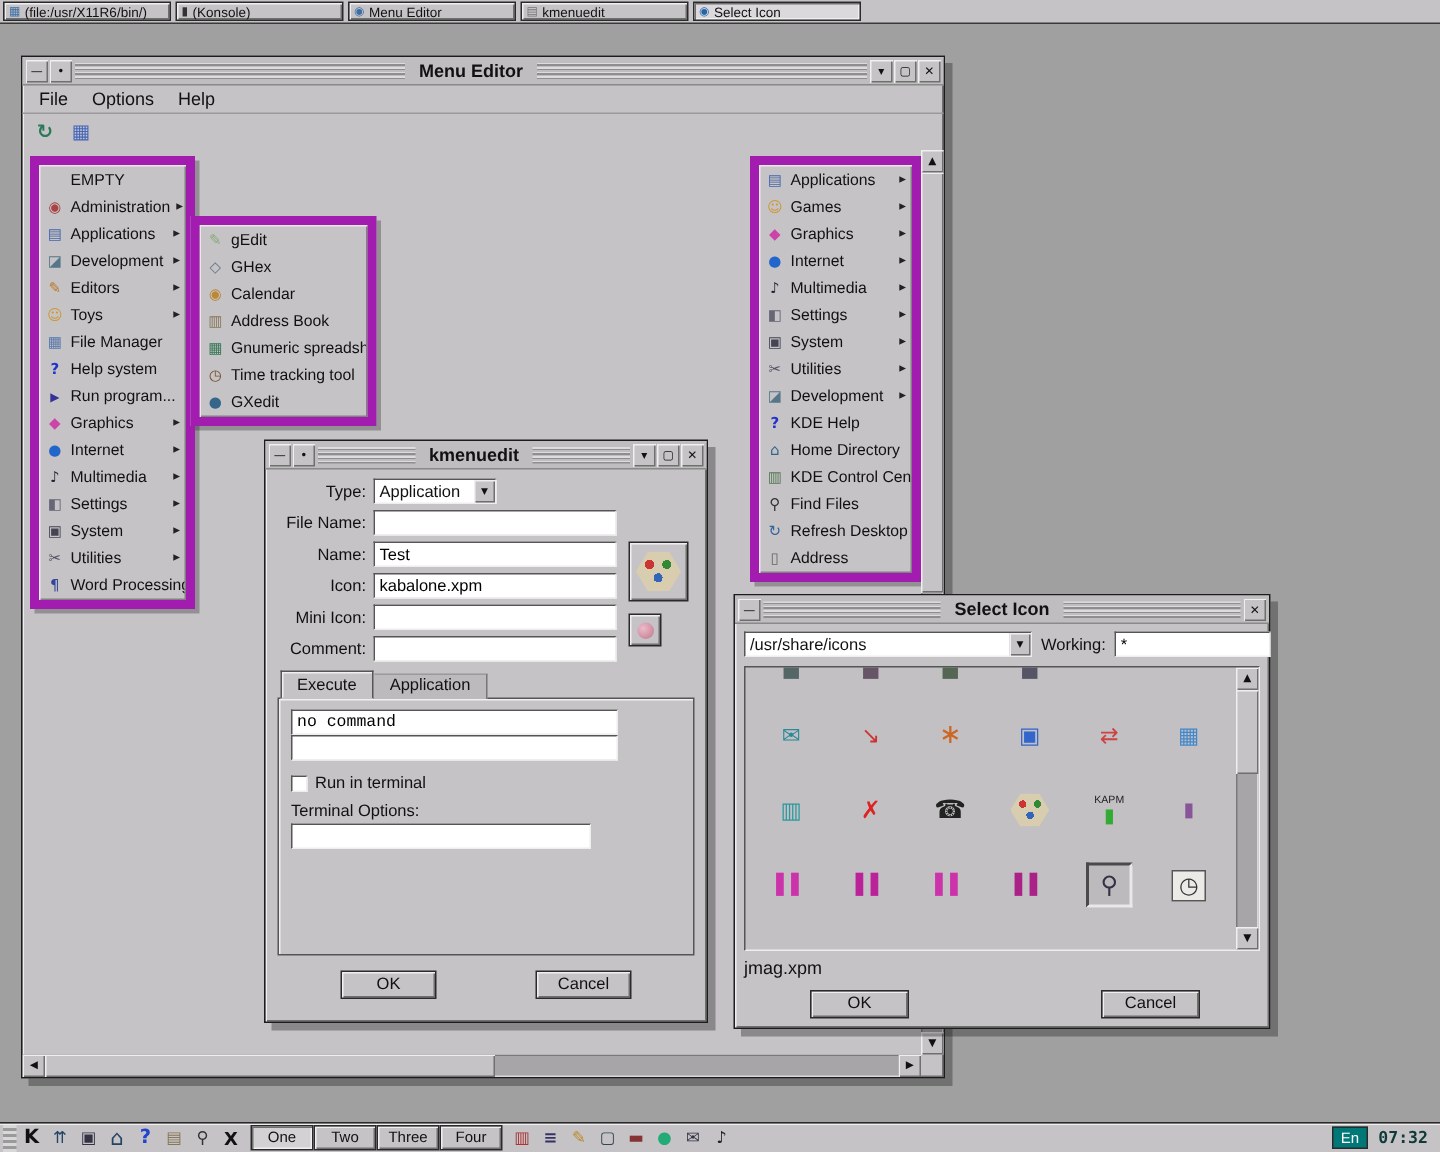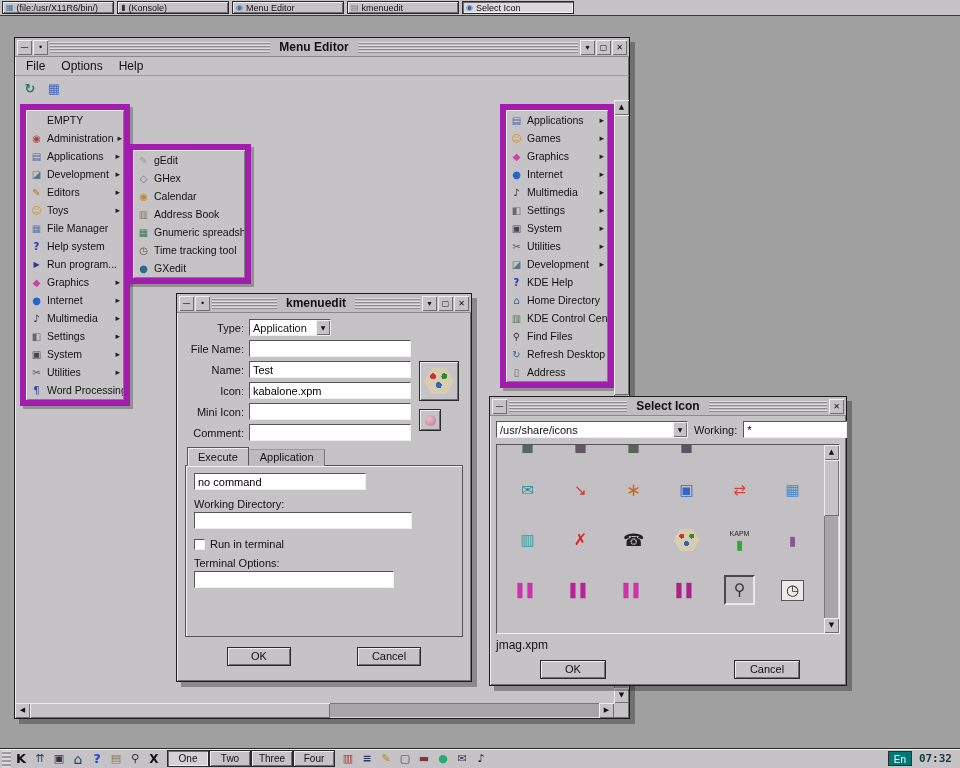--- a/index.html
+++ b/index.html
@@ -441,22 +441,21 @@
       </button>
       <button class="icon-btn small">
         <span class="minicircle"></span>
       </button>
 
       <div class="tabs">
         <span class="tab active">Execute</span>
         <span class="tab inactive">Application</span>
       </div>
       <div class="tabframe">
-        <input class="input" style="width: 172px;" value="no command">
-        <div class="frow-label" style="margin-top:8px">Working Directory:</div>
+        <input class="input" style="width: 218px; font-family: Liberation Mono, monospace;" value="no command">
         <input class="input" style="width: 218px;" value="">
         <div class="check-row">
           <span class="checkbox"></span>
           <span>Run in terminal</span>
         </div>
         <div class="frow-label">Terminal Options:</div>
         <input class="input" style="width: 200px;" value="">
       </div>
       <div class="dlg-btns">
         <span class="btn">OK</span>

